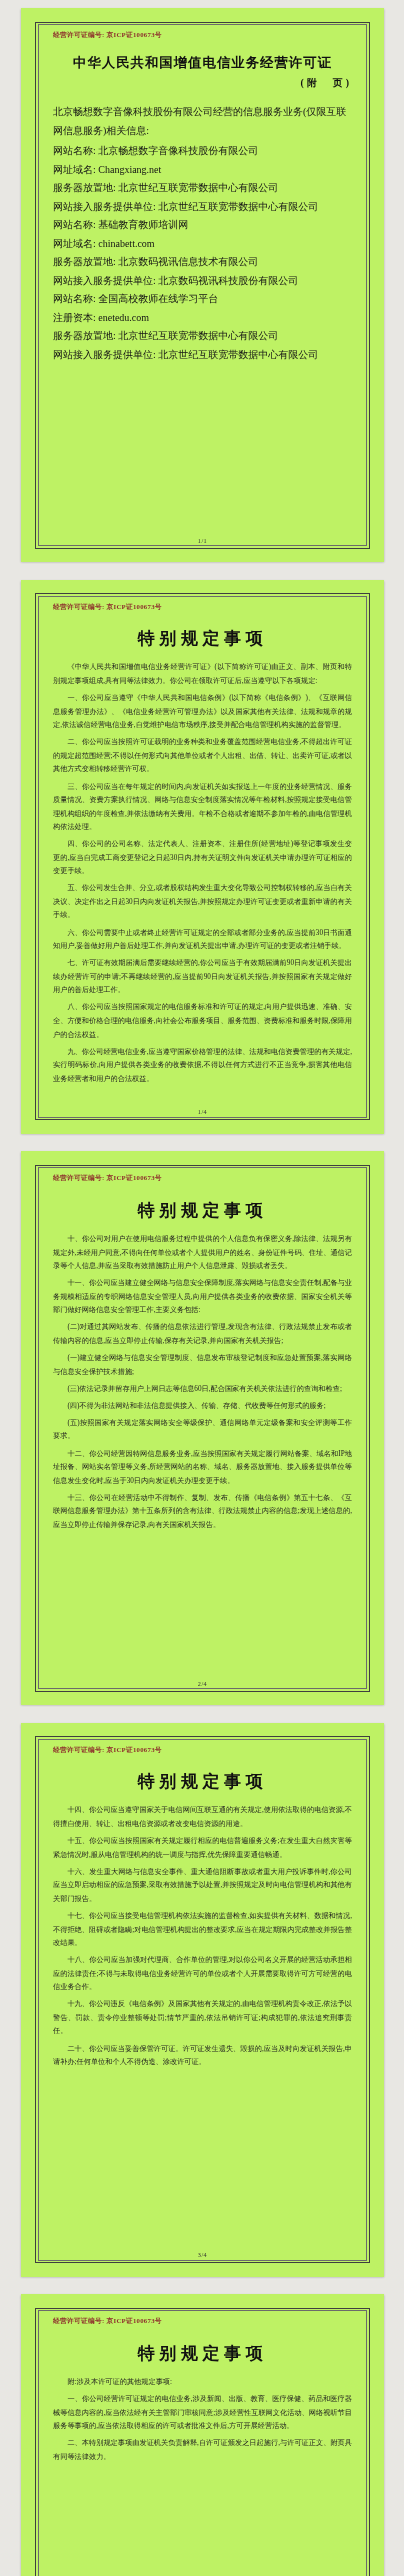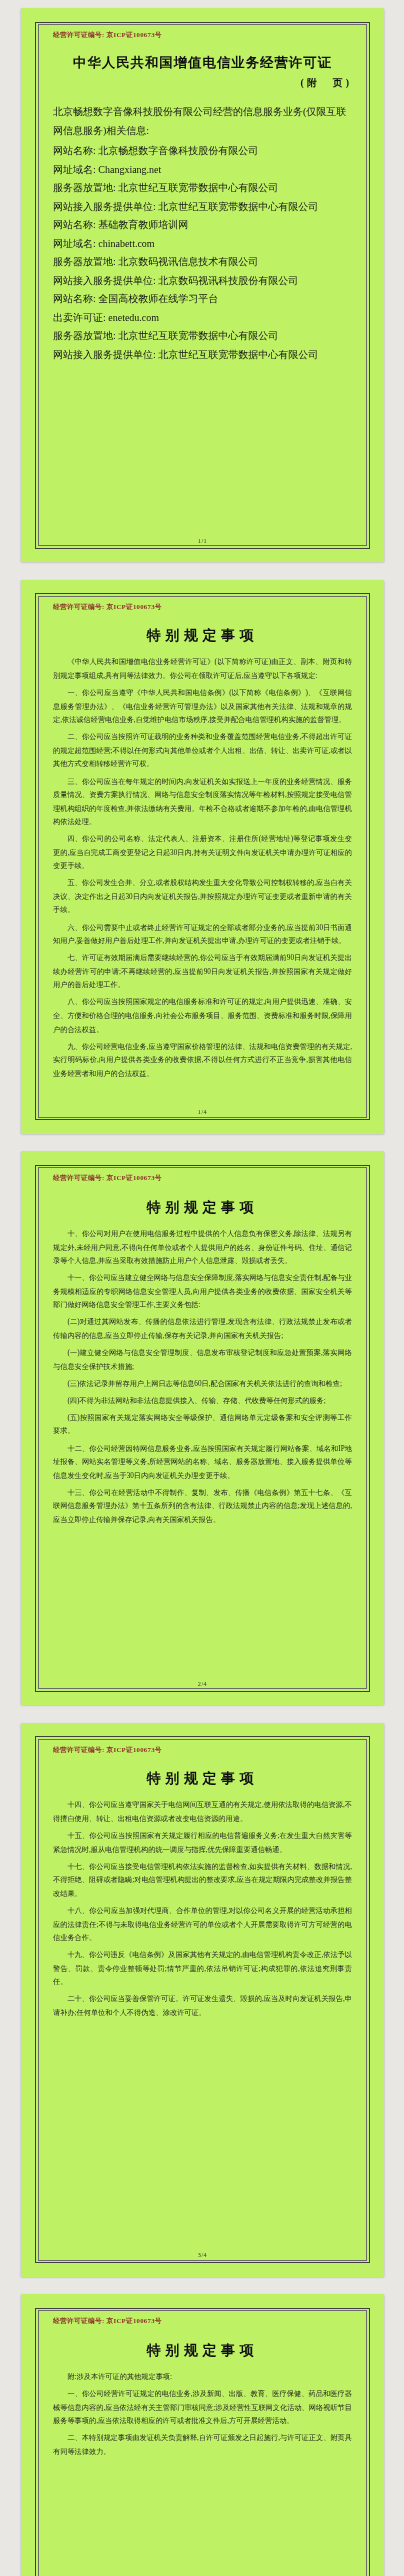--- a/index.html
+++ b/index.html
@@ -68,21 +68,21 @@
     line-height: 1.85;
     color: #141414;
   }
   .annex-intro { text-indent: 0; margin-bottom: 2.1px; }
   .annex-line { text-indent: 0; }
 
   
   .prov-title {
     margin-top: 15.5px;
     text-align: center;
-    font-size: 14px;
+    font-size: 17px;
     font-weight: bold;
     letter-spacing: 4.6px;
     color: #111;
   }
   .prov-body {
     margin-top: 11.3px;
     font-size: 7.2px;
     line-height: 1.88;
     text-align: justify;
     color: #1d1d1d;
@@ -120,21 +120,21 @@
         <p class="annex-intro">北京畅想数字音像科技股份有限公司经营的信息服务业务(仅限互联网信息服务)相关信息:</p>
         <p class="annex-line">网站名称: 北京畅想数字音像科技股份有限公司</p>
         <p class="annex-line">网址域名: Changxiang.net</p>
         <p class="annex-line">服务器放置地: 北京世纪互联宽带数据中心有限公司</p>
         <p class="annex-line">网站接入服务提供单位: 北京世纪互联宽带数据中心有限公司</p>
         <p class="annex-line">网站名称: 基础教育教师培训网</p>
         <p class="annex-line">网址域名: chinabett.com</p>
         <p class="annex-line">服务器放置地: 北京数码视讯信息技术有限公司</p>
         <p class="annex-line">网站接入服务提供单位: 北京数码视讯科技股份有限公司</p>
         <p class="annex-line">网站名称: 全国高校教师在线学习平台</p>
-        <p class="annex-line">出卖许可证: enetedu.com</p>
+        <p class="annex-line">注册资本: enetedu.com</p>
         <p class="annex-line">服务器放置地: 北京世纪互联宽带数据中心有限公司</p>
         <p class="annex-line">网站接入服务提供单位: 北京世纪互联宽带数据中心有限公司</p>
       </div>
     </div>
     <div class="page-num">1/1</div>
   </div>
 
   <div class="page">
     <div class="frame"></div>
     <div class="content">
@@ -183,20 +183,21 @@
   <div class="page">
     <div class="frame"></div>
     <div class="content">
       <div class="license-no">
         <span>经营许可证编号:</span><span class="num">京ICP证100673号</span>
       </div>
       <div class="prov-title">特别规定事项</div>
       <div class="prov-body">
         <p>十四、你公司应当遵守国家关于电信网间互联互通的有关规定,使用依法取得的电信资源,不得擅自使用、转让、出租电信资源或者改变电信资源的用途。</p>
         <p>十五、你公司应当按照国家有关规定履行相应的电信普遍服务义务;在发生重大自然灾害等紧急情况时,服从电信管理机构的统一调度与指挥,优先保障重要通信畅通。</p>
+        <p>十六、发生重大网络与信息安全事件、重大通信阻断事故或者重大用户投诉事件时,你公司应当立即启动相应的应急预案,采取有效措施予以处置,并按照规定及时向电信管理机构和其他有关部门报告。</p>
         <p>十七、你公司应当接受电信管理机构依法实施的监督检查,如实提供有关材料、数据和情况,不得拒绝、阻碍或者隐瞒;对电信管理机构提出的整改要求,应当在规定期限内完成整改并报告整改结果。</p>
         <p>十八、你公司应当加强对代理商、合作单位的管理,对以你公司名义开展的经营活动承担相应的法律责任;不得与未取得电信业务经营许可的单位或者个人开展需要取得许可方可经营的电信业务合作。</p>
         <p>十九、你公司违反《电信条例》及国家其他有关规定的,由电信管理机构责令改正,依法予以警告、罚款、责令停业整顿等处罚;情节严重的,依法吊销许可证;构成犯罪的,依法追究刑事责任。</p>
         <p>二十、你公司应当妥善保管许可证。许可证发生遗失、毁损的,应当及时向发证机关报告,申请补办;任何单位和个人不得伪造、涂改许可证。</p>
       </div>
     </div>
     <div class="page-num">3/4</div>
   </div>
 
   <div class="page">

